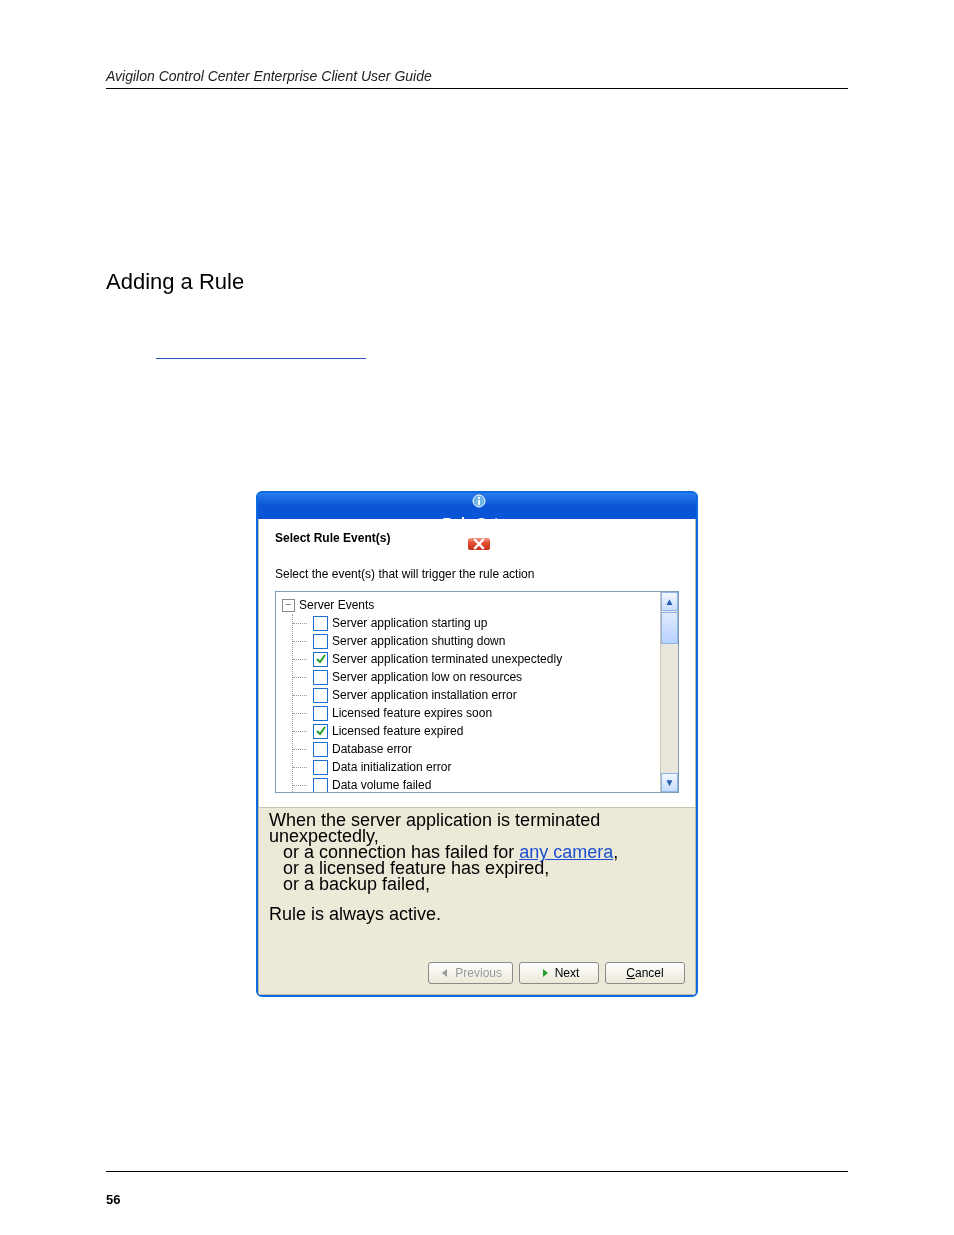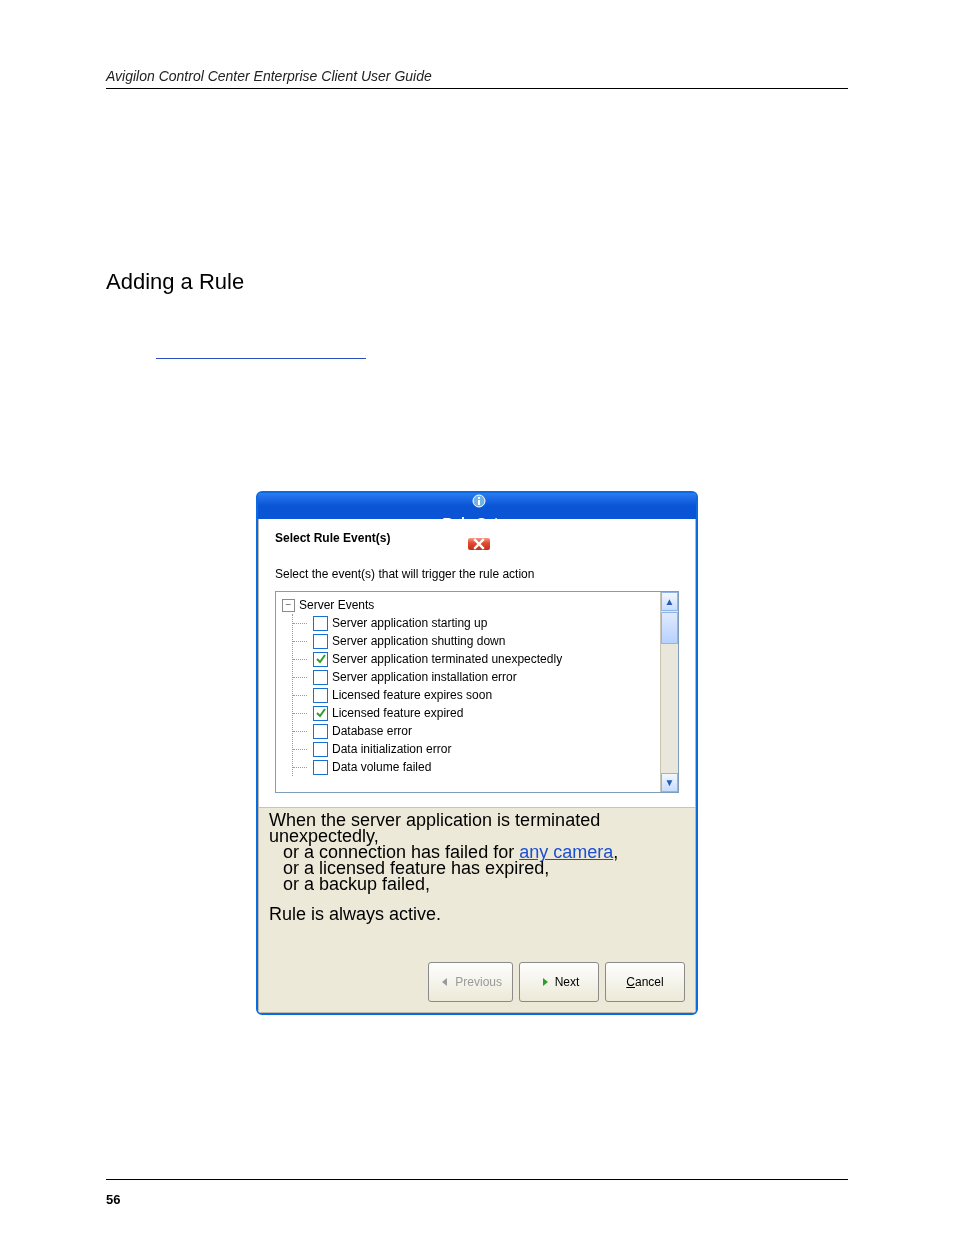--- a/index.html
+++ b/index.html
@@ -204,42 +204,42 @@
   .btnbar {
     background: #ece9d8;
     padding: 30px 10px 10px 10px;
     display: flex;
     justify-content: flex-end;
     gap: 6px;
   }
   .btn {
     font-family: Tahoma, Arial, sans-serif;
     font-size: 12px;
-    height: 40px;
+    height: 22px;
     min-width: 80px;
     padding: 0 10px;
     background: linear-gradient(#fefefe,#ece9d8);
     border: 1px solid #8a8a8a;
     border-radius: 3px;
     display: inline-flex;
     align-items: center;
     justify-content: center;
     gap: 4px;
   }
   .btn.disabled { color: #9a9a9a; }
   .btn .u { text-decoration: underline; }
   .btn svg { width: 12px; height: 12px; }
 
   .footer {
     position: absolute;
     left: 106px;
     right: 106px;
     bottom: 40px;
     border-top: 1px solid #000;
-    padding-top: 12px;
+    padding-top: 20px;
     font-family: "Century Gothic","Segoe UI",Arial,sans-serif;
     font-size: 13px;
     font-weight: 700;
   }
 </style>
 </head>
 <body>
 
 <div class="page">
 
@@ -299,20 +299,24 @@
                   <span class="cb"></span>
                   <span>Server application shutting down</span>
                 </div>
                 <div class="node">
                   <span class="cb checked">
                     <svg viewBox="0 0 10 10">
                       <path d="M1 5 L4 8 L9 1" stroke="#2aa02a" stroke-width="2" fill="none"></path>
                     </svg>
                   </span>
                   <span>Server application terminated unexpectedly</span>
+                </div>
+                <div class="node">
+                  <span class="cb"></span>
+                  <span>Server application low on resources</span>
                 </div>
                 <div class="node">
                   <span class="cb"></span>
                   <span>Server application installation error</span>
                 </div>
                 <div class="node">
                   <span class="cb"></span>
                   <span>Licensed feature expires soon</span>
                 </div>
                 <div class="node">

